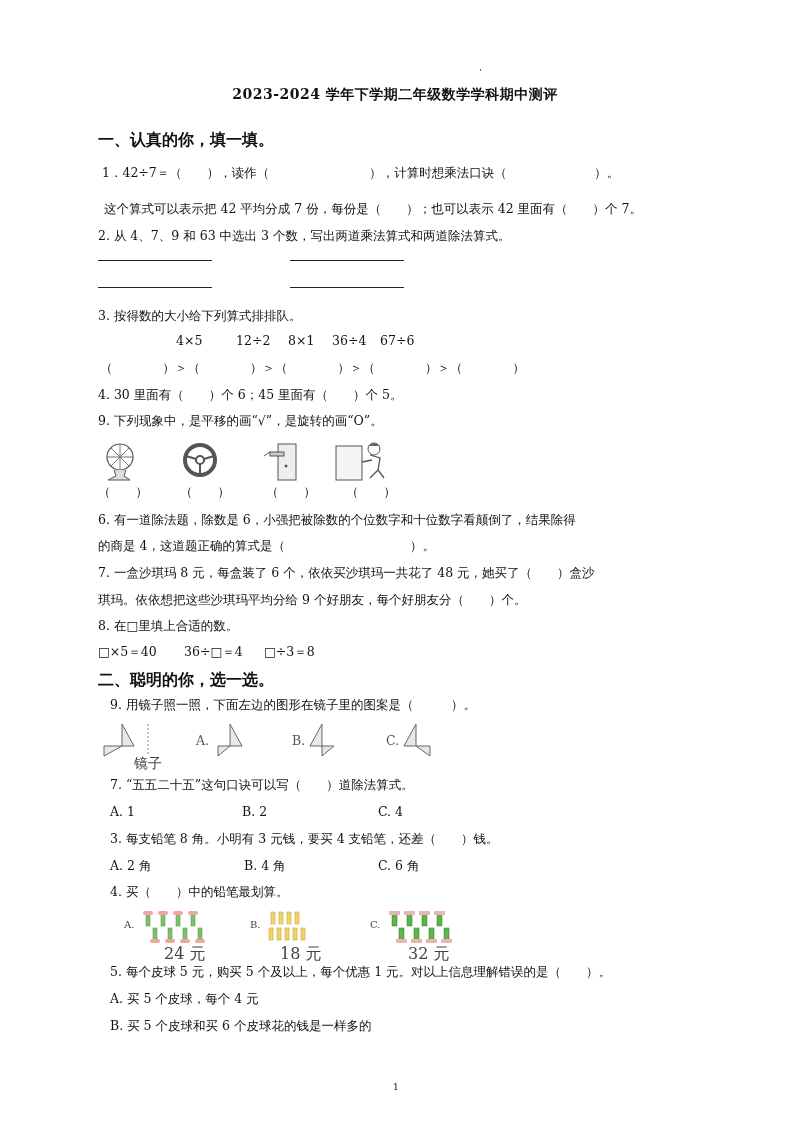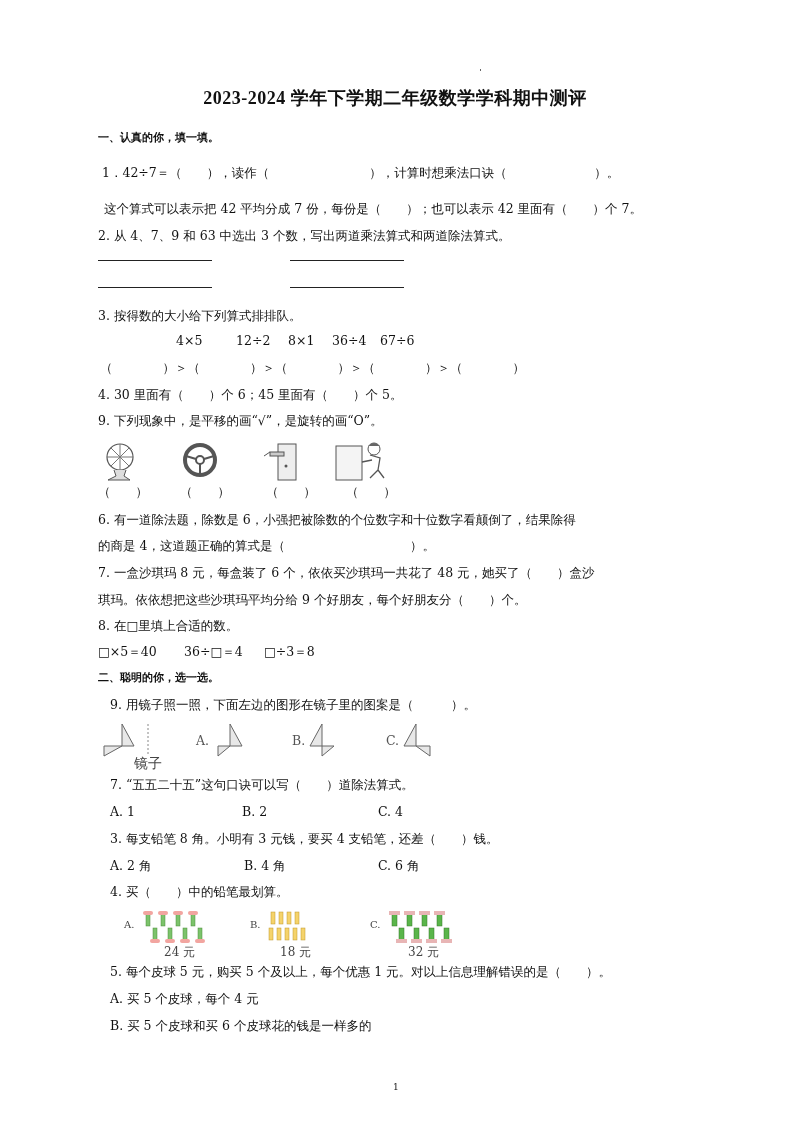--- a/index.html
+++ b/index.html
@@ -1,25 +1,25 @@
 <!DOCTYPE html>
 <html><head>
 <meta charset="utf-8">
 <style>
   html, body { margin:0; padding:0; background:#fff; }
   body { width:790px; height:1122px; position:relative; overflow:hidden;
          font-family:"DejaVu Serif","Liberation Serif",serif; color:#111; }
   .abs { position:absolute; white-space:nowrap; }
-  .title { left:0; width:790px; top:86px; text-align:center; font-size:18px; font-weight:bold; letter-spacing:0.5px;font-family:Liberation Serif, serif; }
-  .sec { font-size:11px; font-weight:bold; font-family:"DejaVu Sans","Liberation Sans",sans-serif; }
+  .title { left:0; width:790px; top:86px; text-align:center; font-size:14px; font-weight:bold; letter-spacing:0.5px; }
+  .sec { font-size:16px; font-weight:bold; font-family:"DejaVu Sans","Liberation Sans",sans-serif; }
   .t { font-size:12.5px;text-align:center; }
   .line { position:absolute; height:0; border-top:1px solid #222; width:114px; }
   .dot { position:absolute; left:480px; top:69px; width:1px; height:2px; background:#666; }
   svg { position:absolute; }
-  .pn { font-size:12px;text-align:center; }
+  .pn { font-size:16px;text-align:center; }
 </style>
 </head>
 <body>
 
 <div class="dot"></div>
 <div class="abs title">2023-2024 学年下学期二年级数学学科期中测评</div>
 
 <div class="abs sec" style="left:98px;top:130px">一、认真的你，填一填。</div>
 <div class="abs t" style="left:102px;top:165px">1．42÷7＝（　　），读作（　　　　　　　　），计算时想乘法口诀（　　　　　　　）。</div>
 <div class="abs t" style="left:104px;top:201px">这个算式可以表示把 42 平均分成 7 份，每份是（　　）；也可以表示 42 里面有（　　）个 7。</div>

